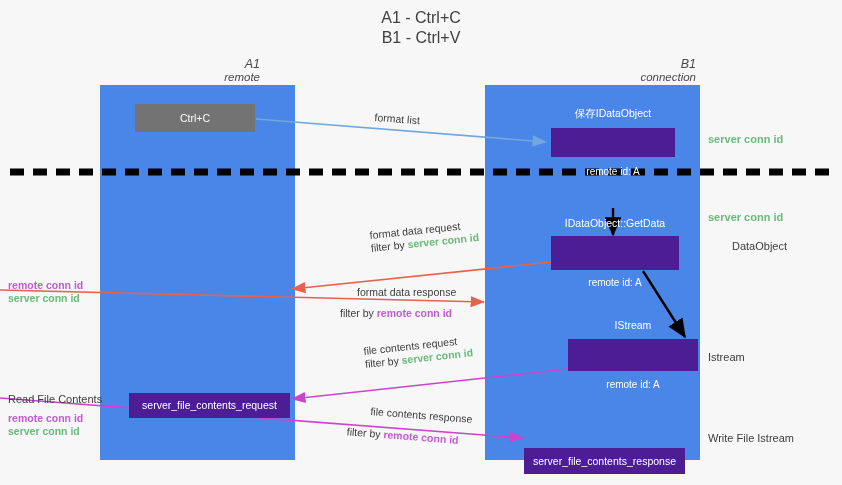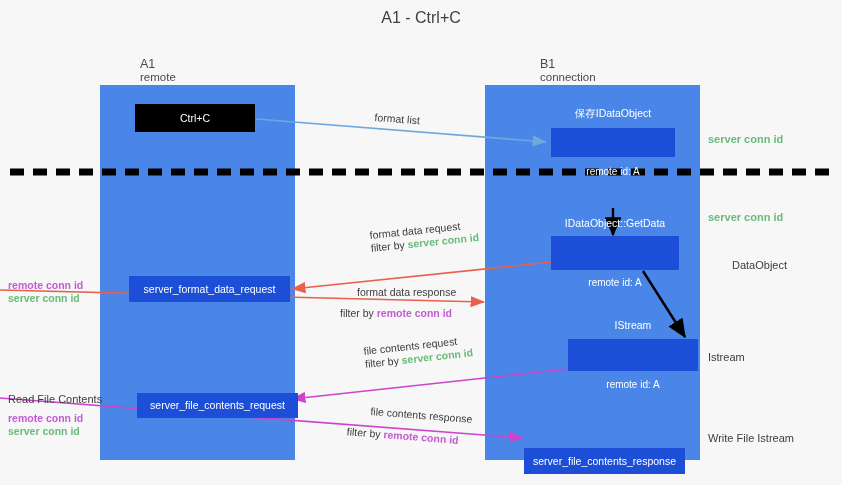--- a/index.html
+++ b/index.html
@@ -13,34 +13,35 @@
   #stage{position:absolute;left:0;top:0;width:704px;height:485px;}
   svg.layer{position:absolute;left:0;top:0;width:842px;height:485px;pointer-events:none;}
 
   .title{
     position:absolute;left:0;top:8px;width:842px;text-align:center;
     font-size:16px;color:#404040;line-height:20px;
   }
   .title div{white-space:pre;}
 
   .colhdr{
-    position:absolute;text-align:left;font-size:11.5px;color:#4a4a4a;
+    position:absolute;text-align:right;font-size:11.5px;color:#4a4a4a;
     line-height:13px;
+    font-style:italic;
   }
   .colhdr .big{font-size:12.5px;}
 
   .lane{position:absolute;background:#4a86e8;}
 
   .box{
     position:absolute;box-sizing:border-box;
     display:flex;flex-direction:column;align-items:center;justify-content:center;
     color:#ffffff;font-size:10.5px;line-height:12.5px;text-align:center;
   }
-  .box.green{background:#000000;}
-  .box.orange{background:#1d4ed8;}
+  .box.green{background:#737373;}
+  .box.orange{background:#4c1d95;}
   .box .l2{font-size:10px;margin-top:47px;}
 
   .elbl{
     position:absolute;font-size:10.5px;color:#3d3d3d;line-height:13px;
     white-space:nowrap;transform-origin:left top;
   }
   .g{color:#69bb7b;font-weight:bold;}
   .p{color:#c45bd4;font-weight:bold;}
 
   .rightlbl{position:absolute;font-size:11px;color:#3d3d3d;line-height:14px;white-space:nowrap;}
@@ -49,27 +50,28 @@
   .connstack .r{color:#c45bd4;font-weight:bold;}
   .connstack .s{color:#69bb7b;font-weight:bold;}
 </style>
 </head>
 <body>
 
 <div id="stage">
 
   <div class="title">
     <div>A1 - Ctrl+C</div>
+    <div>B1 - Ctrl+V</div>
   </div>
 
   <div class="colhdr" style="left:140px;top:58px;width:120px;">
     <div class="big">A1</div>
     <div>remote</div>
   </div>
-  <div class="colhdr" style="left:540px;top:58px;width:130px;">
+  <div class="colhdr" style="left:566px;top:58px;width:130px;">
     <div class="big">B1</div>
     <div>connection</div>
   </div>
 
   <div class="lane" style="left:100px;top:85px;width:195px;height:375px;"></div>
   <div class="lane" style="left:485px;top:85px;width:215px;height:375px;"></div>
 
   <svg class="layer">
     <defs>
       <marker id="ah-blue" markerWidth="9" markerHeight="7" refX="8.4" refY="3.5" orient="auto">
@@ -116,26 +118,23 @@
   <div class="box orange" style="left:551px;top:236px;width:128px;height:34px;text-align:center;">
     <div>IDataObject::GetData</div>
     <div class="l2">remote id: A</div>
   </div>
 
   <div class="box orange" style="left:568px;top:339px;width:130px;height:32px;">
     <div>IStream</div>
     <div class="l2">remote id: A</div>
   </div>
 
-  <div class="box orange" style="left:129px;top:276px;width:161px;height:26px;">
-    <div>server_format_data_request</div>
-  </div>
 
 
-  <div class="box orange" style="left:129px;top:393px;width:161px;height:25px;margin-left:8px;">
+  <div class="box orange" style="left:129px;top:393px;width:161px;height:25px;">
     <div>server_file_contents_request</div>
   </div>
 
   <div class="box orange" style="left:524px;top:448px;width:161px;height:26px;">
     <div>server_file_contents_response</div>
   </div>
 
   <div class="elbl" style="left:375px;top:111px;transform:rotate(4.2deg);">
     <span>format list</span>
   </div>
@@ -165,21 +164,21 @@
     <div>file contents response</div>
     <div style="margin-top:9px;margin-left:-22px;">
       <span>filter by </span><span class="p">remote conn id</span>
     </div>
   </div>
 
   <div class="rightlbl" style="left:708px;top:132px;color:#69bb7b;font-weight:bold;">server conn id</div>
 
   <div class="rightlbl" style="left:708px;top:210px;color:#69bb7b;font-weight:bold;">server conn id</div>
 
-  <div class="rightlbl" style="left:708px;top:258px;padding-left:24px;">DataObject</div>
+  <div class="rightlbl" style="left:708px;top:239px;padding-left:24px;">DataObject</div>
 
   <div class="rightlbl" style="left:708px;top:350px;">Istream</div>
 
   <div class="rightlbl" style="left:708px;top:431px;">Write File Istream</div>
 
   <div class="connstack" style="left:8px;top:279px;">
     <div class="r">remote conn id</div>
     <div class="s">server conn id</div>
   </div>
 

